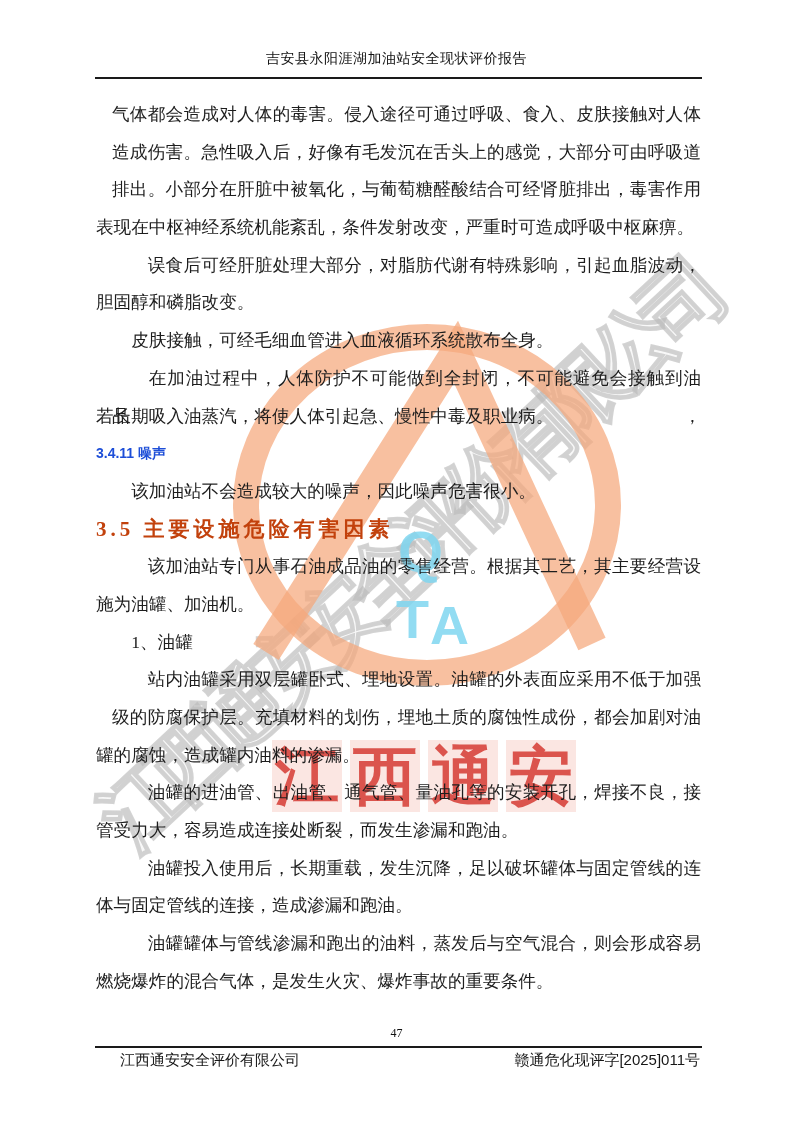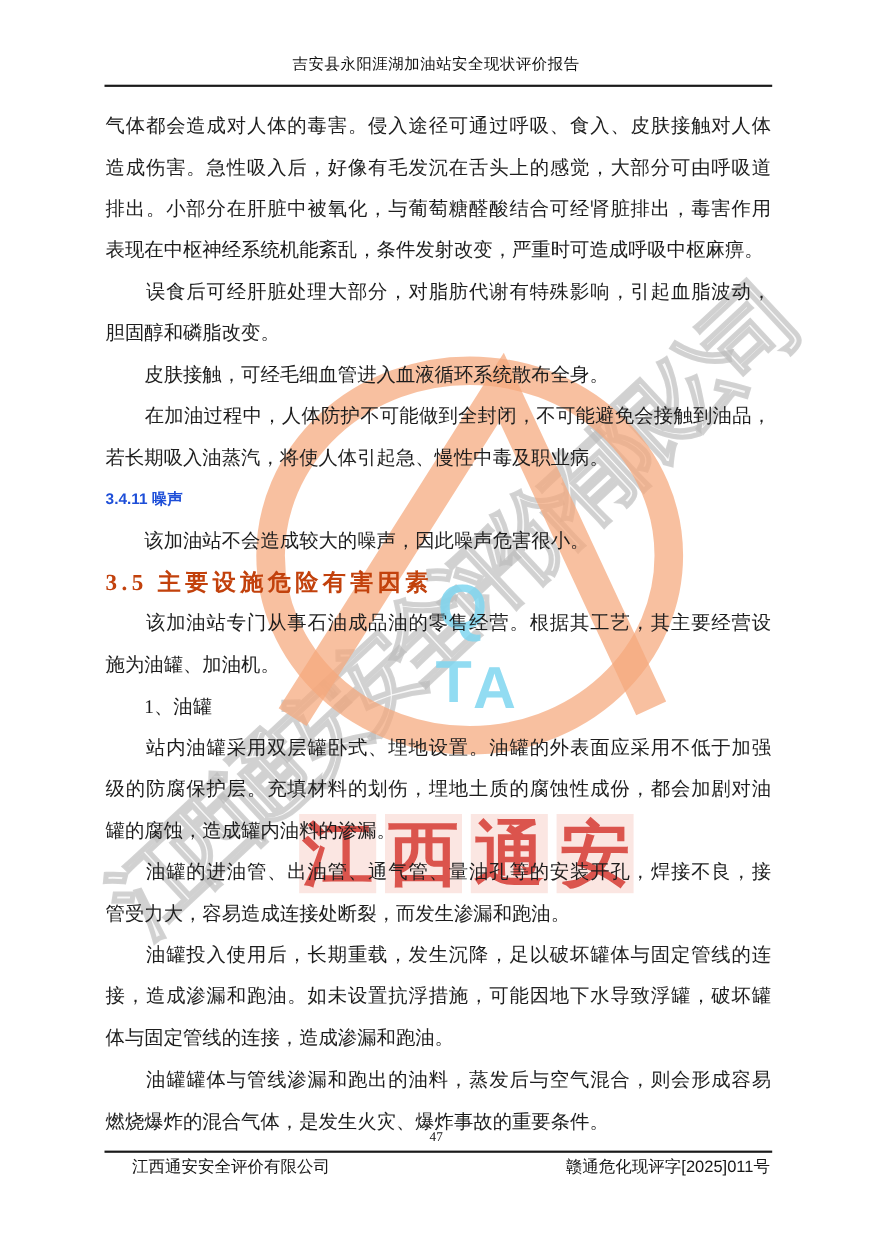--- a/index.html
+++ b/index.html
@@ -43,21 +43,21 @@
     border-top:2px solid #1a1a1a;
   }
   .body-text {
     position:absolute; top:96px; left:96px; width:605px;
   }
   .line {
     height:37.7px; line-height:37.7px; font-size:17.6px; color:#1d1d1d;
     white-space:nowrap;
   }
   .line.fill {
-    white-space:normal; text-align:justify; text-align-last:justify;
+    white-space:normal; text-align:justify; text-align-last:justify;margin-left:16px;
   }
   .heading-3 {
     height:37.7px; line-height:37.7px; font-size:14px; font-weight:bold;
     color:#1d4ed8; font-family:"Liberation Sans","DejaVu Sans",sans-serif;
   }
   .heading-2 {
     height:37.7px; line-height:37.7px; font-size:21px; font-weight:bold;
     letter-spacing:4px; color:#c2410c;
     font-family:"Liberation Serif","DejaVu Serif",serif;
   }
@@ -120,21 +120,20 @@
         <div class="heading-2">3.5 主要设施危险有害因素</div>
         <div class="line fill">　　该加油站专门从事石油成品油的零售经营。根据其工艺，其主要经营设</div>
         <div class="line">施为油罐、加油机。</div>
         <div class="line">　　1、油罐</div>
         <div class="line fill">　　站内油罐采用双层罐卧式、埋地设置。油罐的外表面应采用不低于加强</div>
         <div class="line fill">级的防腐保护层。充填材料的划伤，埋地土质的腐蚀性成份，都会加剧对油</div>
         <div class="line">罐的腐蚀，造成罐内油料的渗漏。</div>
         <div class="line fill">　　油罐的进油管、出油管、通气管、量油孔等的安装开孔，焊接不良，接</div>
         <div class="line">管受力大，容易造成连接处断裂，而发生渗漏和跑油。</div>
         <div class="line fill">　　油罐投入使用后，长期重载，发生沉降，足以破坏罐体与固定管线的连</div>
-        <div class="line fill">接，造成渗漏和跑油。如未设置抗浮措施，可能因地下水导致浮罐，破坏罐</div>
         <div class="line">体与固定管线的连接，造成渗漏和跑油。</div>
         <div class="line fill">　　油罐罐体与管线渗漏和跑出的油料，蒸发后与空气混合，则会形成容易</div>
         <div class="line">燃烧爆炸的混合气体，是发生火灾、爆炸事故的重要条件。</div>
       </div>
 
     <div class="page-number">47</div>
     <div class="footer-rule"></div>
     <div class="footer-row">
       <span class="footer-company">江西通安安全评价有限公司</span>
       <span class="footer-docnum">赣通危化现评字[2025]011号</span>

